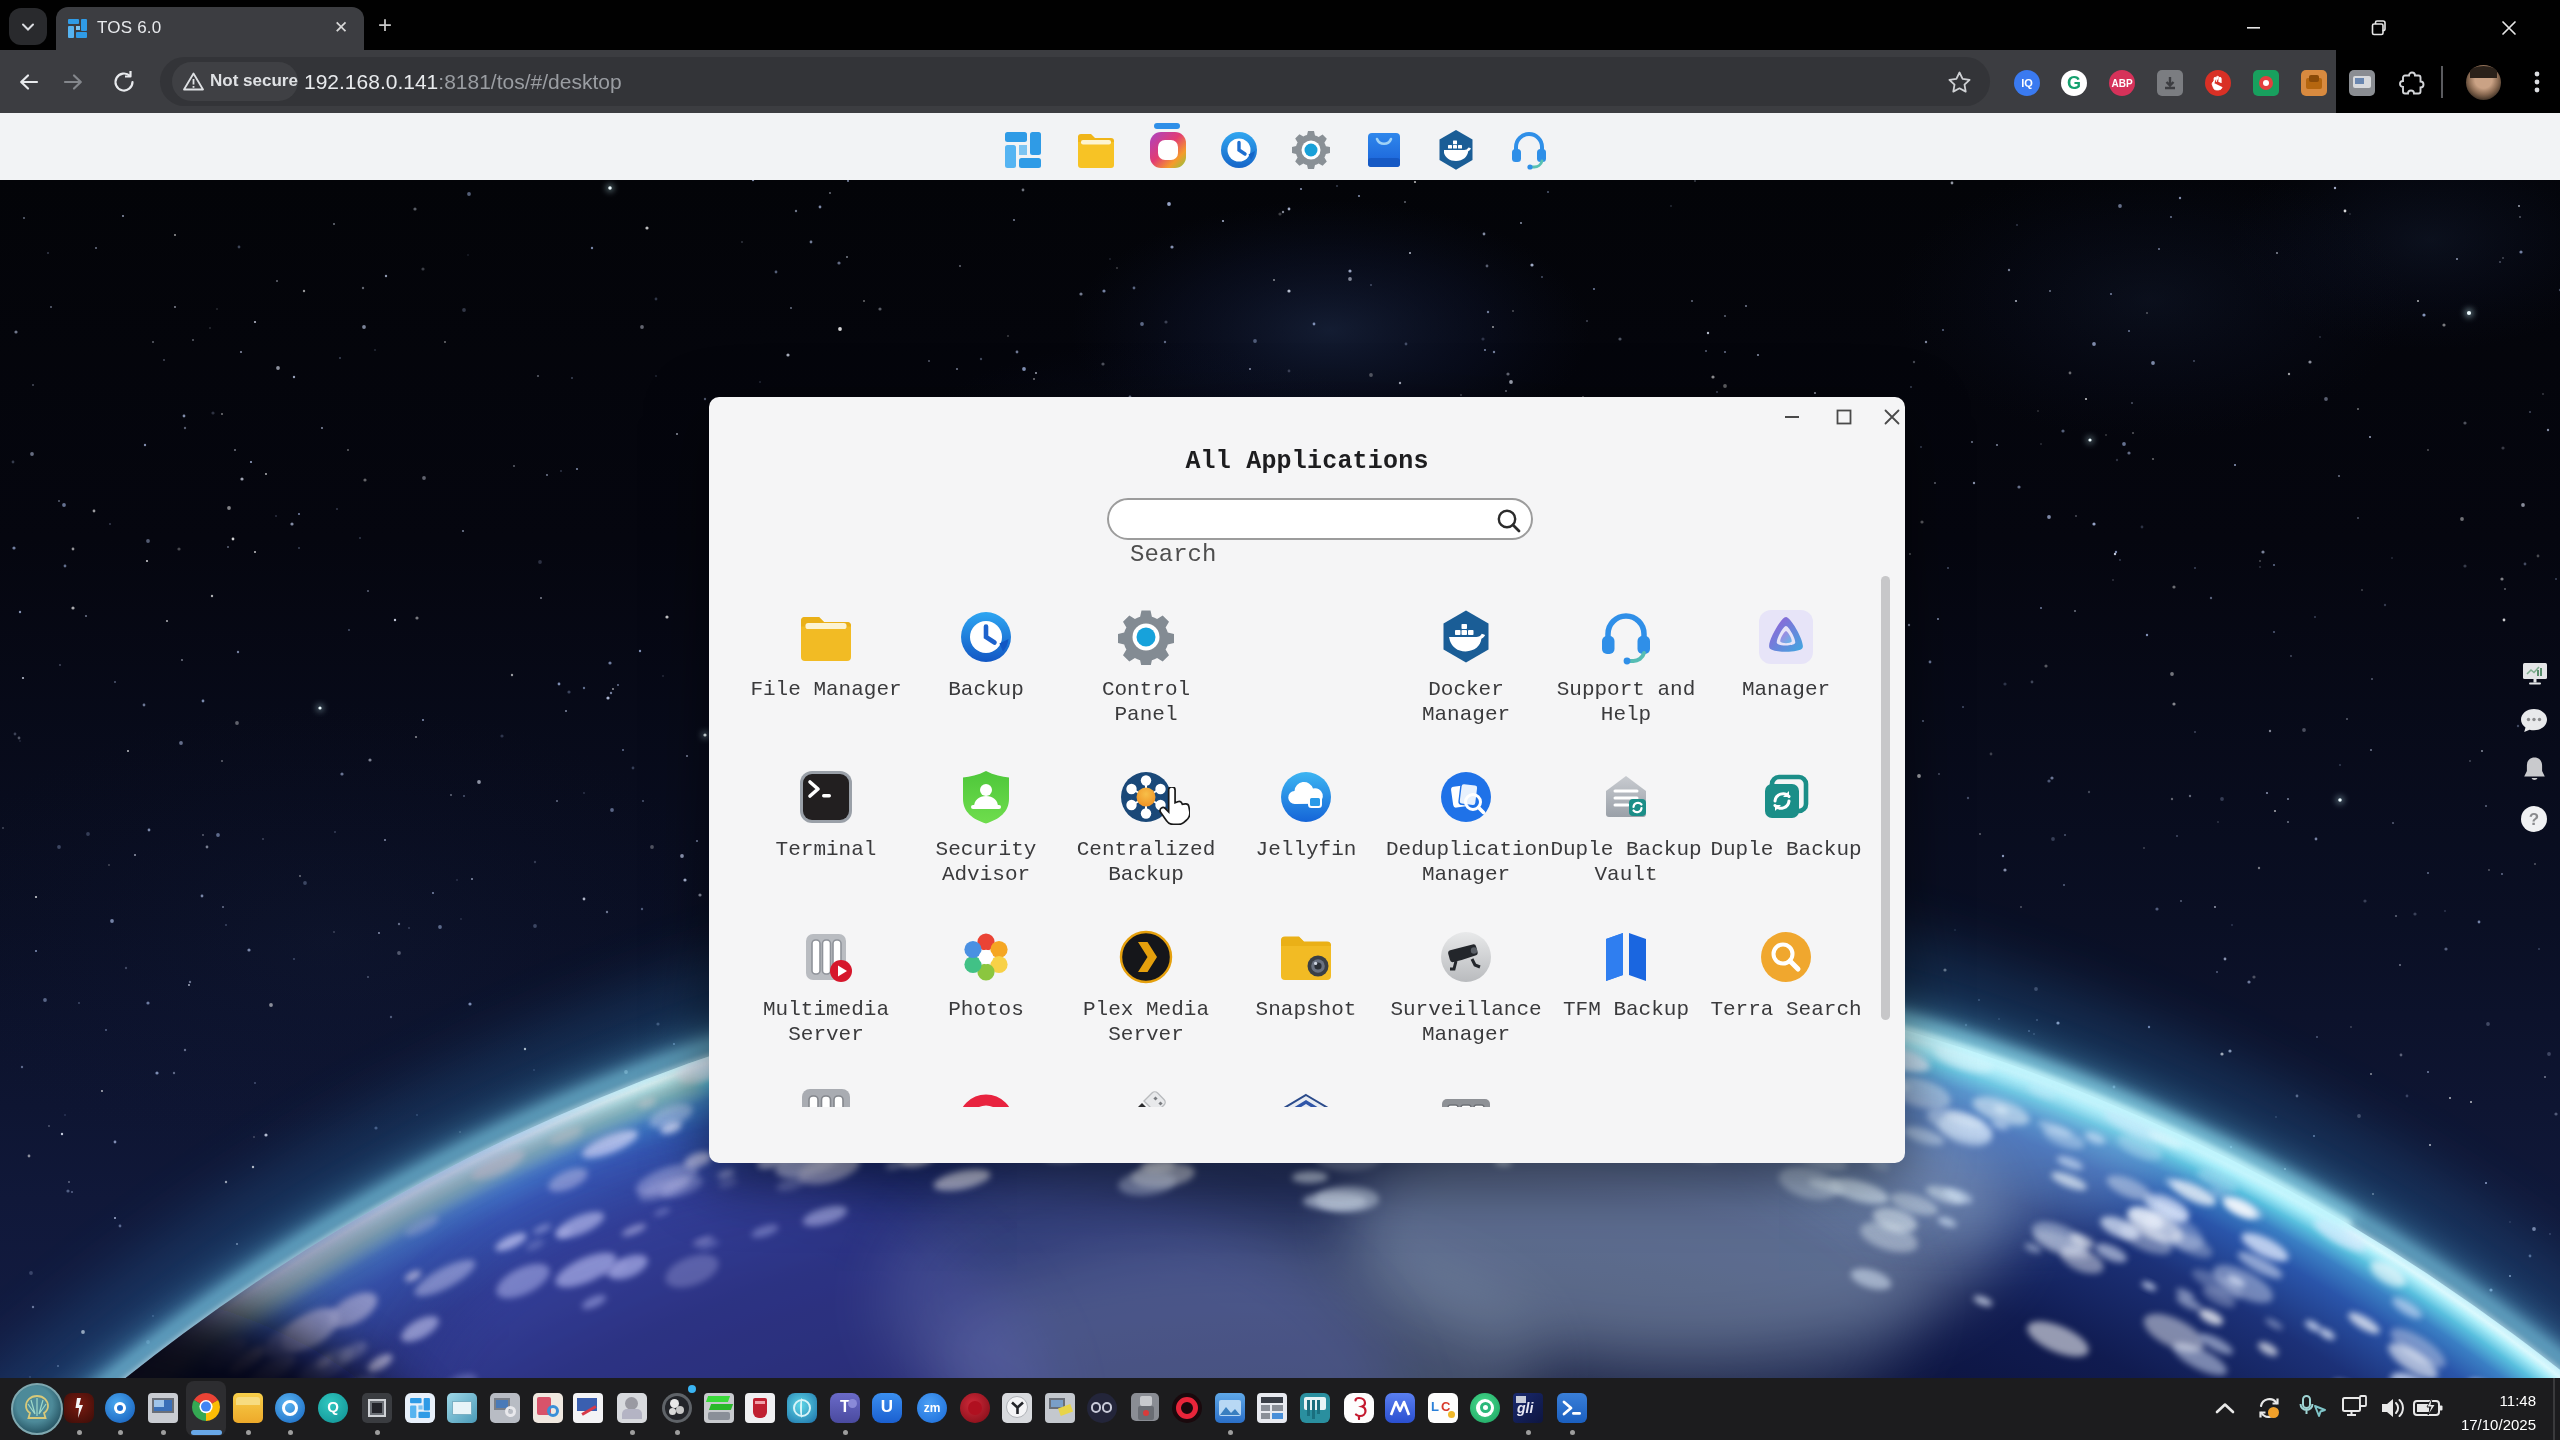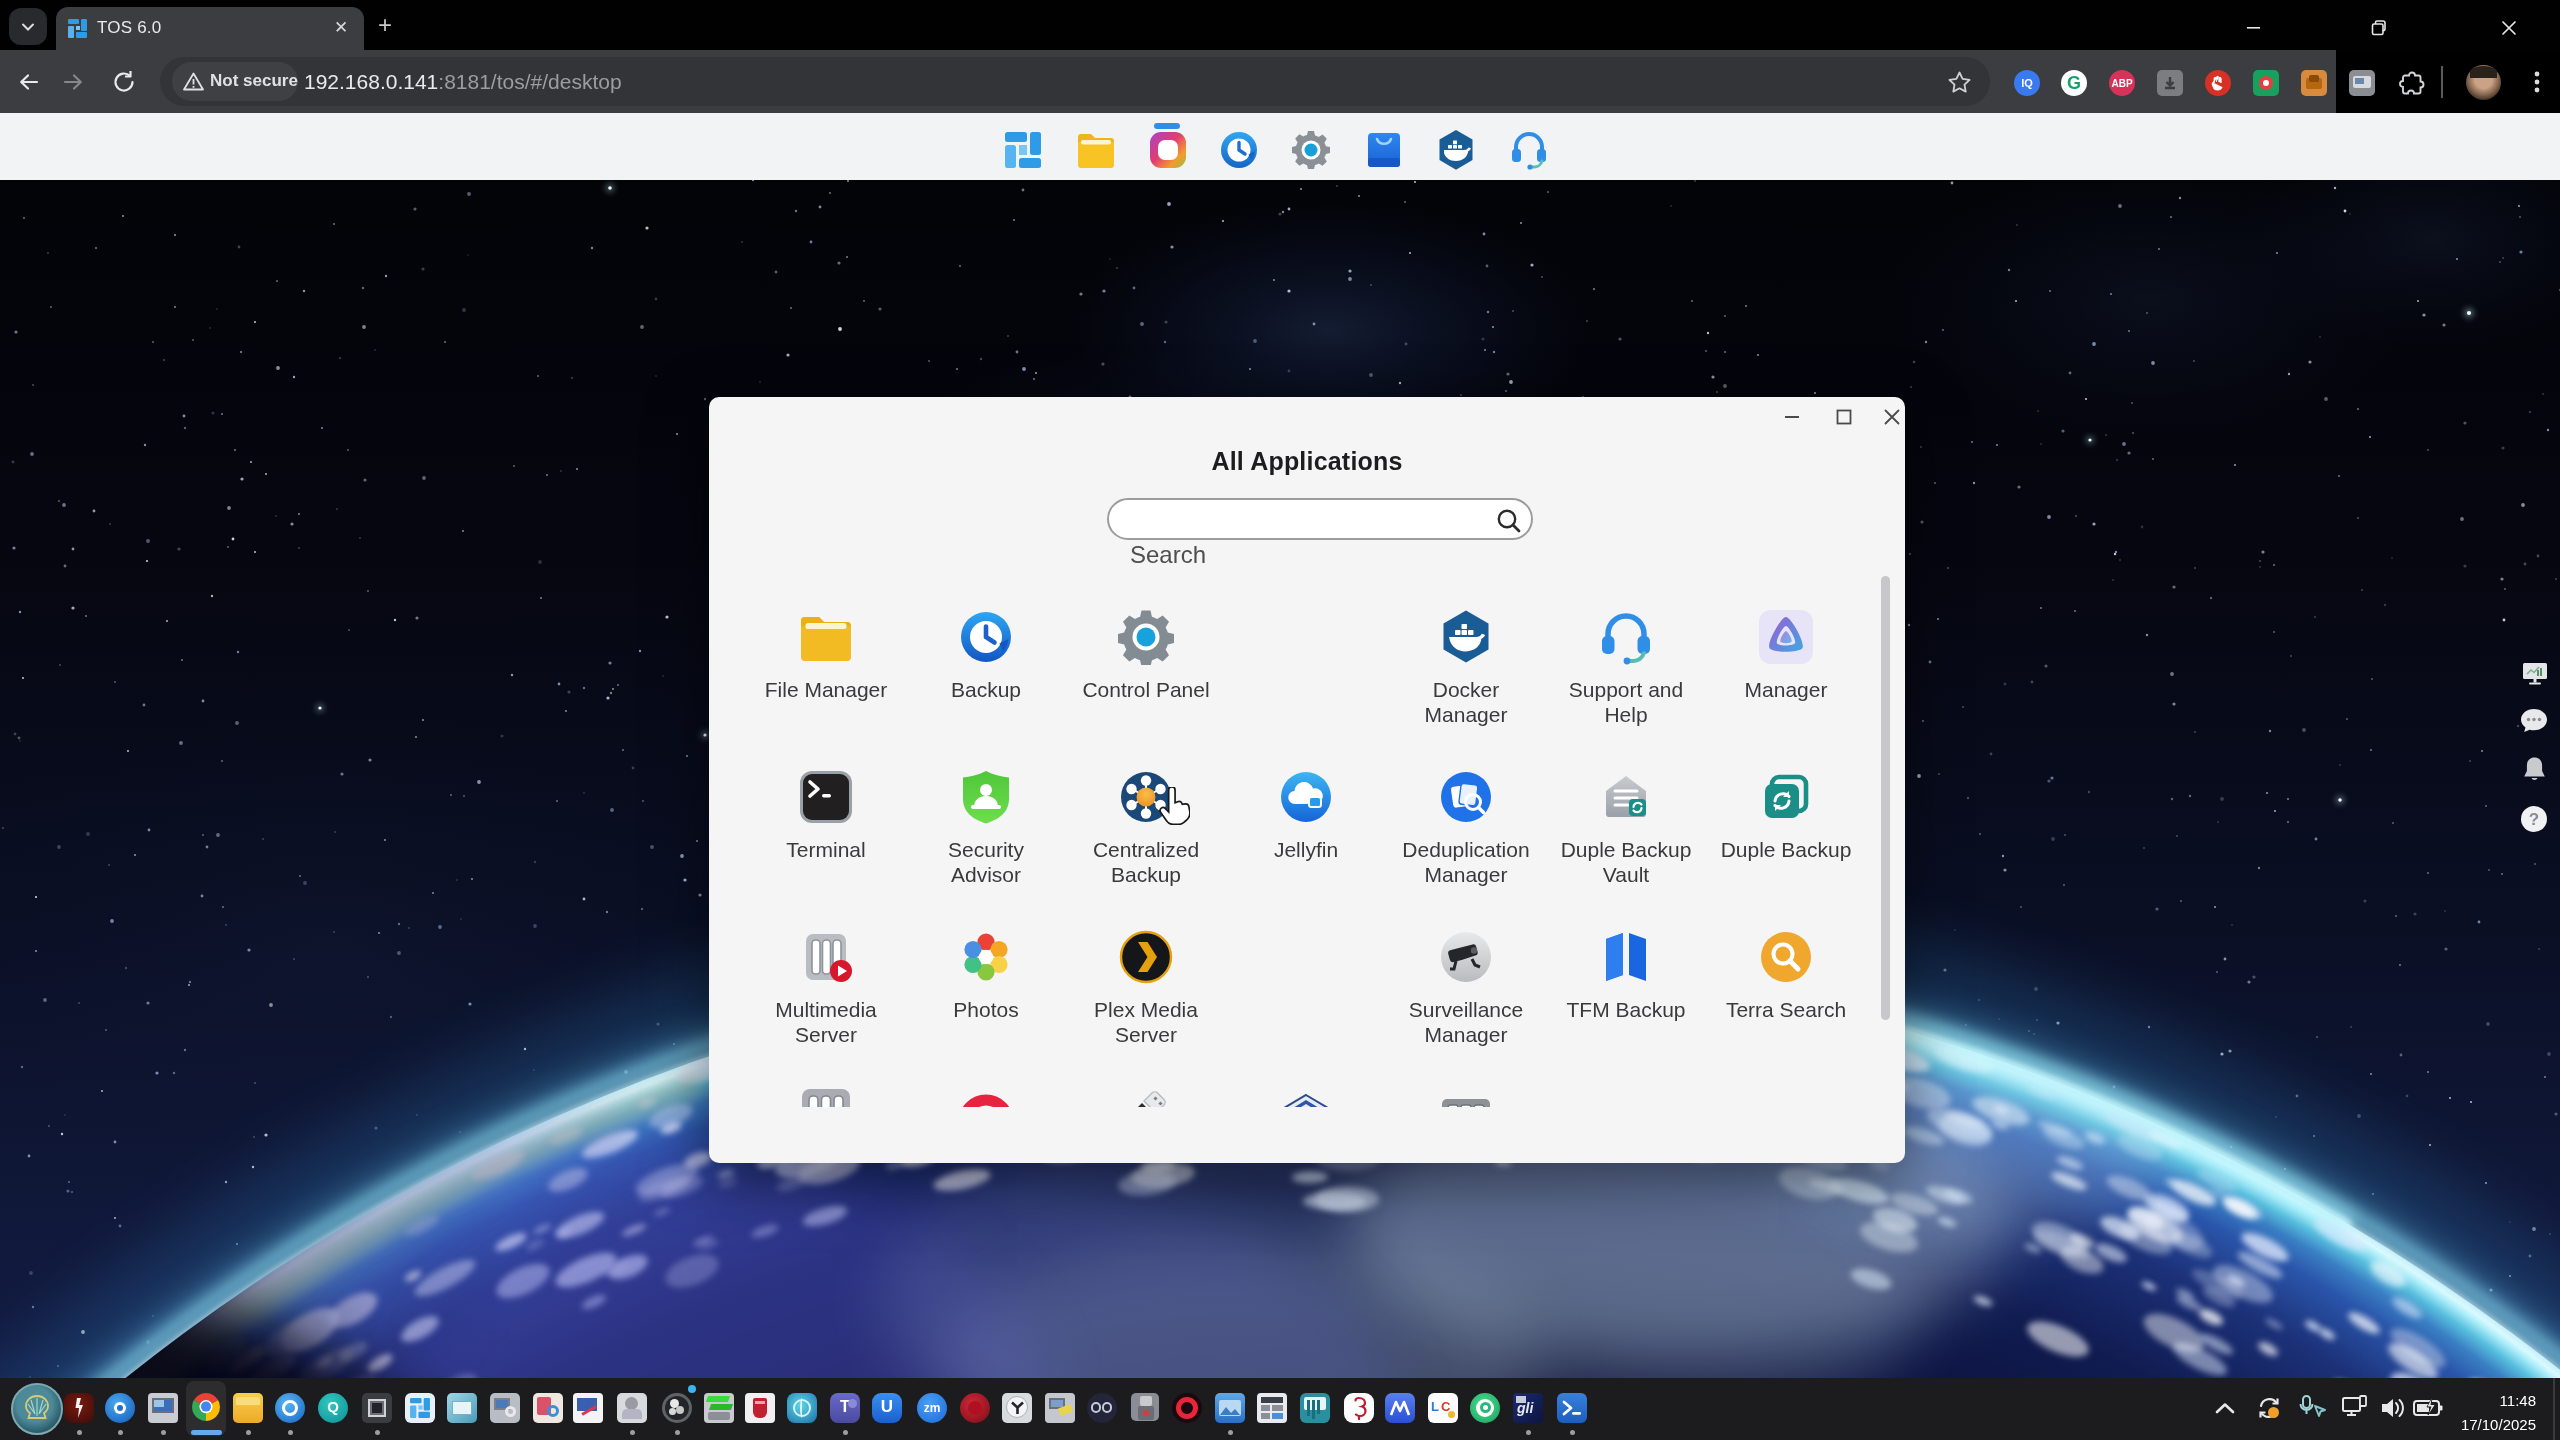--- a/index.html
+++ b/index.html
@@ -28,21 +28,21 @@
 #dockbar { left:0; top:113px; width:2560px; height:67px; background:#f2f3f5; }
 #dockbar .dash { position:absolute; left:1154px; top:10px; width:26px; height:6px; background:#2f8fe8; border-radius:3px; }
 
 
 #wall { left:0; top:180px; width:2560px; height:1198px; background:linear-gradient(180deg,#030408 0%, #05060f 30%, #0a0f24 62%, #101839 85%, #131c44 100%); overflow:hidden; }
 
 
 .sideicon { position:absolute; color:#d9dadc; }
 
 
-#modal { left:709px; top:397px; width:1196px; height:766px; background:#f5f5f6; border-radius:10px; box-shadow:0 18px 60px rgba(0,0,0,0.5); }
+#modal { left:709px; top:397px; width:1196px; height:766px; background:#f5f5f6; border-radius:10px; box-shadow:0 18px 60px rgba(0,0,0,0.5);font-family:Liberation Mono, monospace; }
 #modal .ctl { position:absolute; top:3px; width:46px; height:34px; color:#4a4a4a; text-align:center; }
 #mtitle { position:absolute; left:0; top:50px; width:100%; text-align:center; font-size:25px; font-weight:700; color:#1d1d1f; letter-spacing:0.2px; }
 #msearch { position:absolute; left:398px; top:101px; width:426px; height:42px; background:#fff; border:2px solid #9c9c9c; border-radius:21px; }
 #msearch .ph { position:absolute; left:21px; top:8px; font-size:24px; color:#4e4e4e;margin-top:33px; }
 #grid { position:absolute; left:37px; top:160px; width:1122px; height:550px; overflow:hidden; }
 .cell { position:absolute; width:160px; text-align:center; }
 .cell .ic { display:block; margin:0 auto; }
 .cell .lb { margin-top:12px; font-size:21px; line-height:25px; color:#3a3a3c; }
 #mscroll { position:absolute; left:1172px; top:179px; width:9px; height:444px; background:#c7c7c9; border-radius:5px; }
 
@@ -1556,20 +1556,32 @@
           <div class="lb">Photos</div>
         </div>
       <div class="cell" style="left:320px;top:372px">
           <svg class="ic" width="56" height="56" viewBox="0 0 56 56">
 <circle cx="28" cy="28" r="25" fill="#15161a"></circle>
 <circle cx="28" cy="28" r="25" fill="none" stroke="#e5a00d" stroke-width="2.4"></circle>
 <path d="M20 13 h9.5 L39 28 L29.5 43 H20 L29.5 28 z" fill="#e5a00d"></path>
           </svg>
           <div class="lb">Plex Media<br>Server</div>
         </div>
+      <div class="cell" style="left:480px;top:372px">
+          <svg class="ic" width="56" height="52" viewBox="0 0 56 52" style="margin-top:4px">
+<path d="M3 8 a4 4 0 0 1 4 -4 h14 l5 5 h23 a4 4 0 0 1 4 4 v30 a4 4 0 0 1 -4 4 H7 a4 4 0 0 1 -4 -4 z" fill="#f2bb24"></path>
+<path d="M3 13 h50 v-0.5 a4 4 0 0 0 -4 -4 H26 l-5 -5 H7 a4 4 0 0 0 -4 4 z" fill="#eab017"></path>
+<circle cx="40" cy="33" r="10.5" fill="#3a3f46"></circle>
+<circle cx="40" cy="33" r="6.5" fill="#1d2averify6" fill-opacity="0"></circle>
+<circle cx="40" cy="33" r="6.8" fill="#697180"></circle>
+<circle cx="40" cy="33" r="3.6" fill="#2a2f36"></circle>
+<circle cx="37.6" cy="30.4" r="1.6" fill="#cfd6e2"></circle>
+          </svg>
+          <div class="lb">Snapshot</div>
+        </div>
       <div class="cell" style="left:640px;top:372px">
           <svg class="ic" width="56" height="56" viewBox="0 0 56 56">
 <defs>
               <linearGradient id="g_sv" x1="0" y1="0" x2="0" y2="1">
                 <stop offset="0" stop-color="#e8e9ea"></stop>
                 <stop offset="1" stop-color="#b9bbbe"></stop>
               </linearGradient>
             </defs>
 <circle cx="28" cy="28" r="25" fill="url(#g_sv)"></circle>
 <path d="M12 22 l22 -7 a3 3 0 0 1 3.8 2 l1.6 5 a3 3 0 0 1 -2 3.8 L24 31 l-8 2.5 a3 3 0 0 1 -3.8 -2 l-2 -6 a3 3 0 0 1 1.8 -3.5 z" fill="#23262b" transform="rotate(3 26 25)"></path>

